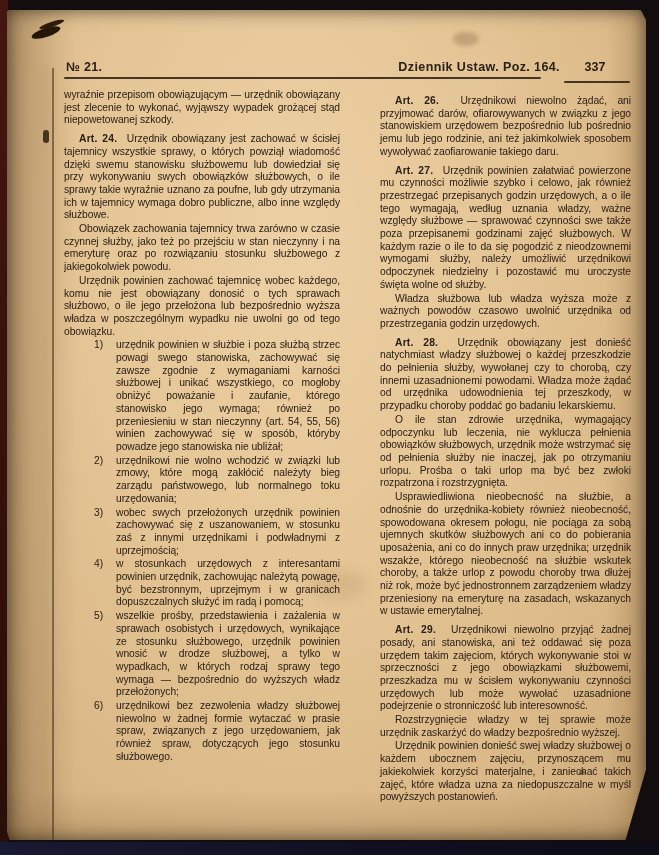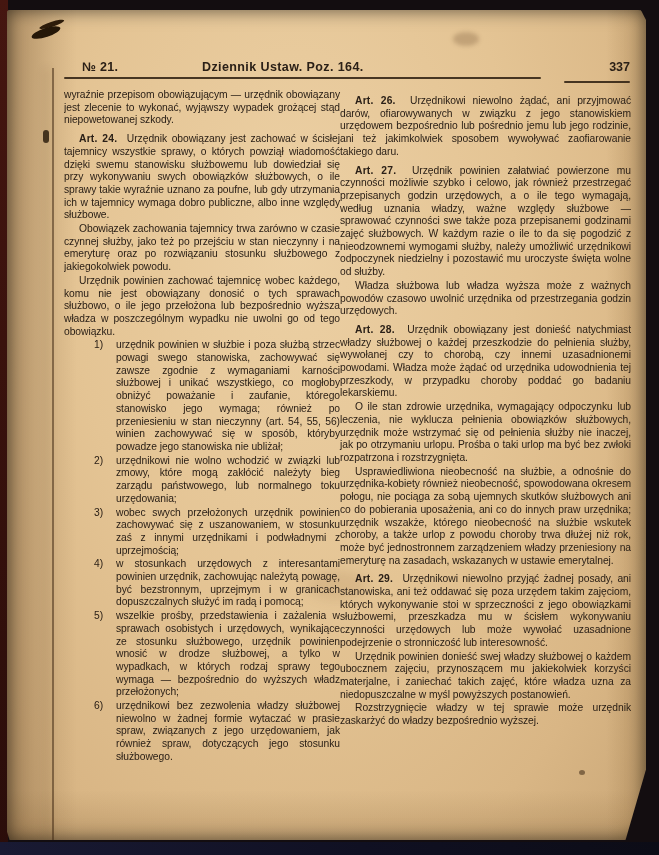--- a/index.html
+++ b/index.html
@@ -24,31 +24,31 @@
   }
   .gutter-line{position:absolute;left:45px;top:58px;bottom:0;width:2px;background:rgba(66,42,20,.55);box-shadow:-6px 0 10px rgba(66,42,20,.25);}
   .stitch{position:absolute;background:#241708;border-radius:50%;}
   .stitch.s1{left:24px;top:18px;width:30px;height:9px;transform:rotate(-18deg);box-shadow:8px -6px 0 -2px #2d1c0a;}
   .stitch.s2{left:36px;top:120px;width:6px;height:13px;border-radius:3px;opacity:.8;}
   .stain{position:absolute;border-radius:50%;pointer-events:none;}
   .stain.a{left:446px;top:22px;width:26px;height:14px;background:rgba(90,60,30,.25);filter:blur(2px);}
   .stain.b{left:572px;top:760px;width:6px;height:5px;background:rgba(60,40,20,.55);filter:blur(.5px);}
   .stain.c{left:300px;top:560px;width:60px;height:30px;background:rgba(120,85,45,.12);filter:blur(6px);}
 
-  .header{position:absolute;left:75px;top:50px;right:16px;display:flex;align-items:baseline;color:var(--ink,#2b2017);}
+  .header{position:absolute;left:59px;top:50px;right:16px;display:flex;align-items:baseline;color:var(--ink,#2b2017);}
   .header .issue{width:120px;font-weight:700;font-size:12.5px;letter-spacing:.3px;}
-  .header .title{flex:1;text-align:left;font-weight:700;font-size:12.5px;letter-spacing:.4px;}
-  .header .pagenum{width:70px;text-align:right;font-weight:700;font-size:12.5px;}
+  .header .title{flex:1;text-align:right;font-weight:700;font-size:12.5px;letter-spacing:.4px;}
+  .header .pagenum{width:70px;text-align:center;font-weight:700;font-size:12.5px;}
   .rule-long{position:absolute;left:57px;top:67px;width:477px;height:2px;background:rgba(42,28,14,.85);border-radius:1px;}
   .rule-short{position:absolute;left:557px;top:71px;width:66px;height:2px;background:rgba(42,28,14,.85);border-radius:1px;}
 
   .columns{position:absolute;left:57px;top:79px;right:15px;bottom:8px;display:flex;overflow:hidden;}
   .col{color:var(--ink,#2b2017);font-size:10.3px;line-height:12.7px;text-align:justify;letter-spacing:-0.05px;}
   .col.left{width:276px;flex:none;}
-  .col.right{flex:1;}
+  .col.right{flex:1;margin-left:40px;}
   .col p{margin:0 0 1px 0;text-indent:15px;}
   .col p.cont{text-indent:0;}
   .col p.art{margin-top:6px;}
   .col .artlabel{font-weight:700;letter-spacing:.2px;}
   .col .li{position:relative;padding-left:52px;margin:0 0 1px 0;}
   .col .li .num{position:absolute;left:30px;top:0;}
   .col b{font-weight:700;}
 </style>
 </head>
 <body>
@@ -86,17 +86,17 @@
         <div class="li"><span class="num">6)</span>urzędnikowi bez zezwolenia władzy służbowej niewolno w żadnej formie wytaczać w prasie spraw, związanych z jego urzędowaniem, jak również spraw, dotyczących jego stosunku służbowego.</div>
       </div>
     <div class="col right" id="col-right">
         <p class="art"><span class="artlabel">Art. 26.&nbsp;&nbsp;</span>Urzędnikowi niewolno żądać, ani przyjmować darów, ofiarowywanych w związku z jego stanowiskiem urzędowem bezpośrednio lub pośrednio jemu lub jego rodzinie, ani też jakimkolwiek sposobem wywoływać zaofiarowanie takiego daru.</p>
         <p class="art"><span class="artlabel">Art. 27.&nbsp;&nbsp;</span>Urzędnik powinien załatwiać powierzone mu czynności możliwie szybko i celowo, jak również przestrzegać przepisanych godzin urzędowych, a o ile tego wymagają, według uznania władzy, ważne względy służbowe — sprawować czynności swe także poza przepisanemi godzinami zajęć służbowych. W każdym razie o ile to da się pogodzić z nieodzownemi wymogami służby, należy umożliwić urzędnikowi odpoczynek niedzielny i pozostawić mu uroczyste święta wolne od służby.</p>
         <p>Władza służbowa lub władza wyższa może z ważnych powodów czasowo uwolnić urzędnika od przestrzegania godzin urzędowych.</p>
         <p class="art"><span class="artlabel">Art. 28.&nbsp;&nbsp;</span>Urzędnik obowiązany jest donieść natychmiast władzy służbowej o każdej przeszkodzie do pełnienia służby, wywołanej czy to chorobą, czy innemi uzasadnionemi powodami. Władza może żądać od urzędnika udowodnienia tej przeszkody, w przypadku choroby poddać go badaniu lekarskiemu.</p>
         <p>O ile stan zdrowie urzędnika, wymagający odpoczynku lub leczenia, nie wyklucza pełnienia obowiązków służbowych, urzędnik może wstrzymać się od pełnienia służby nie inaczej, jak po otrzymaniu urlopu. Prośba o taki urlop ma być bez zwłoki rozpatrzona i rozstrzygnięta.</p>
         <p>Usprawiedliwiona nieobecność na służbie, a odnośnie do urzędnika-kobiety również nieobecność, spowodowana okresem połogu, nie pociąga za sobą ujemnych skutków służbowych ani co do pobierania uposażenia, ani co do innych praw urzędnika; urzędnik wszakże, którego nieobecność na służbie wskutek choroby, a także urlop z powodu choroby trwa dłużej niż rok, może być jednostronnem zarządzeniem władzy przeniesiony na emeryturę na zasadach, wskazanych w ustawie emerytalnej.</p>
         <p class="art"><span class="artlabel">Art. 29.&nbsp;&nbsp;</span>Urzędnikowi niewolno przyjąć żadnej posady, ani stanowiska, ani też oddawać się poza urzędem takim zajęciom, których wykonywanie stoi w sprzeczności z jego obowiązkami służbowemi, przeszkadza mu w ścisłem wykonywaniu czynności urzędowych lub może wywołać uzasadnione podejrzenie o stronniczość lub interesowność.</p>
+        <p>Rozstrzygnięcie władzy w tej sprawie może urzędnik zaskarżyć do władzy bezpośrednio wyższej.</p>
         <p>Urzędnik powinien donieść swej władzy służbowej o każdem ubocznem zajęciu, przynoszącem mu jakiekolwiek korzyści materjalne, i zaniechać takich zajęć, które władza uzna za niedopuszczalne w myśl powyższych postanowień.</p>
-        <p>Rozstrzygnięcie władzy w tej sprawie może urzędnik zaskarżyć do władzy bezpośrednio wyższej.</p>
       </div>
   </div>
 </div>
 
 </body></html>

